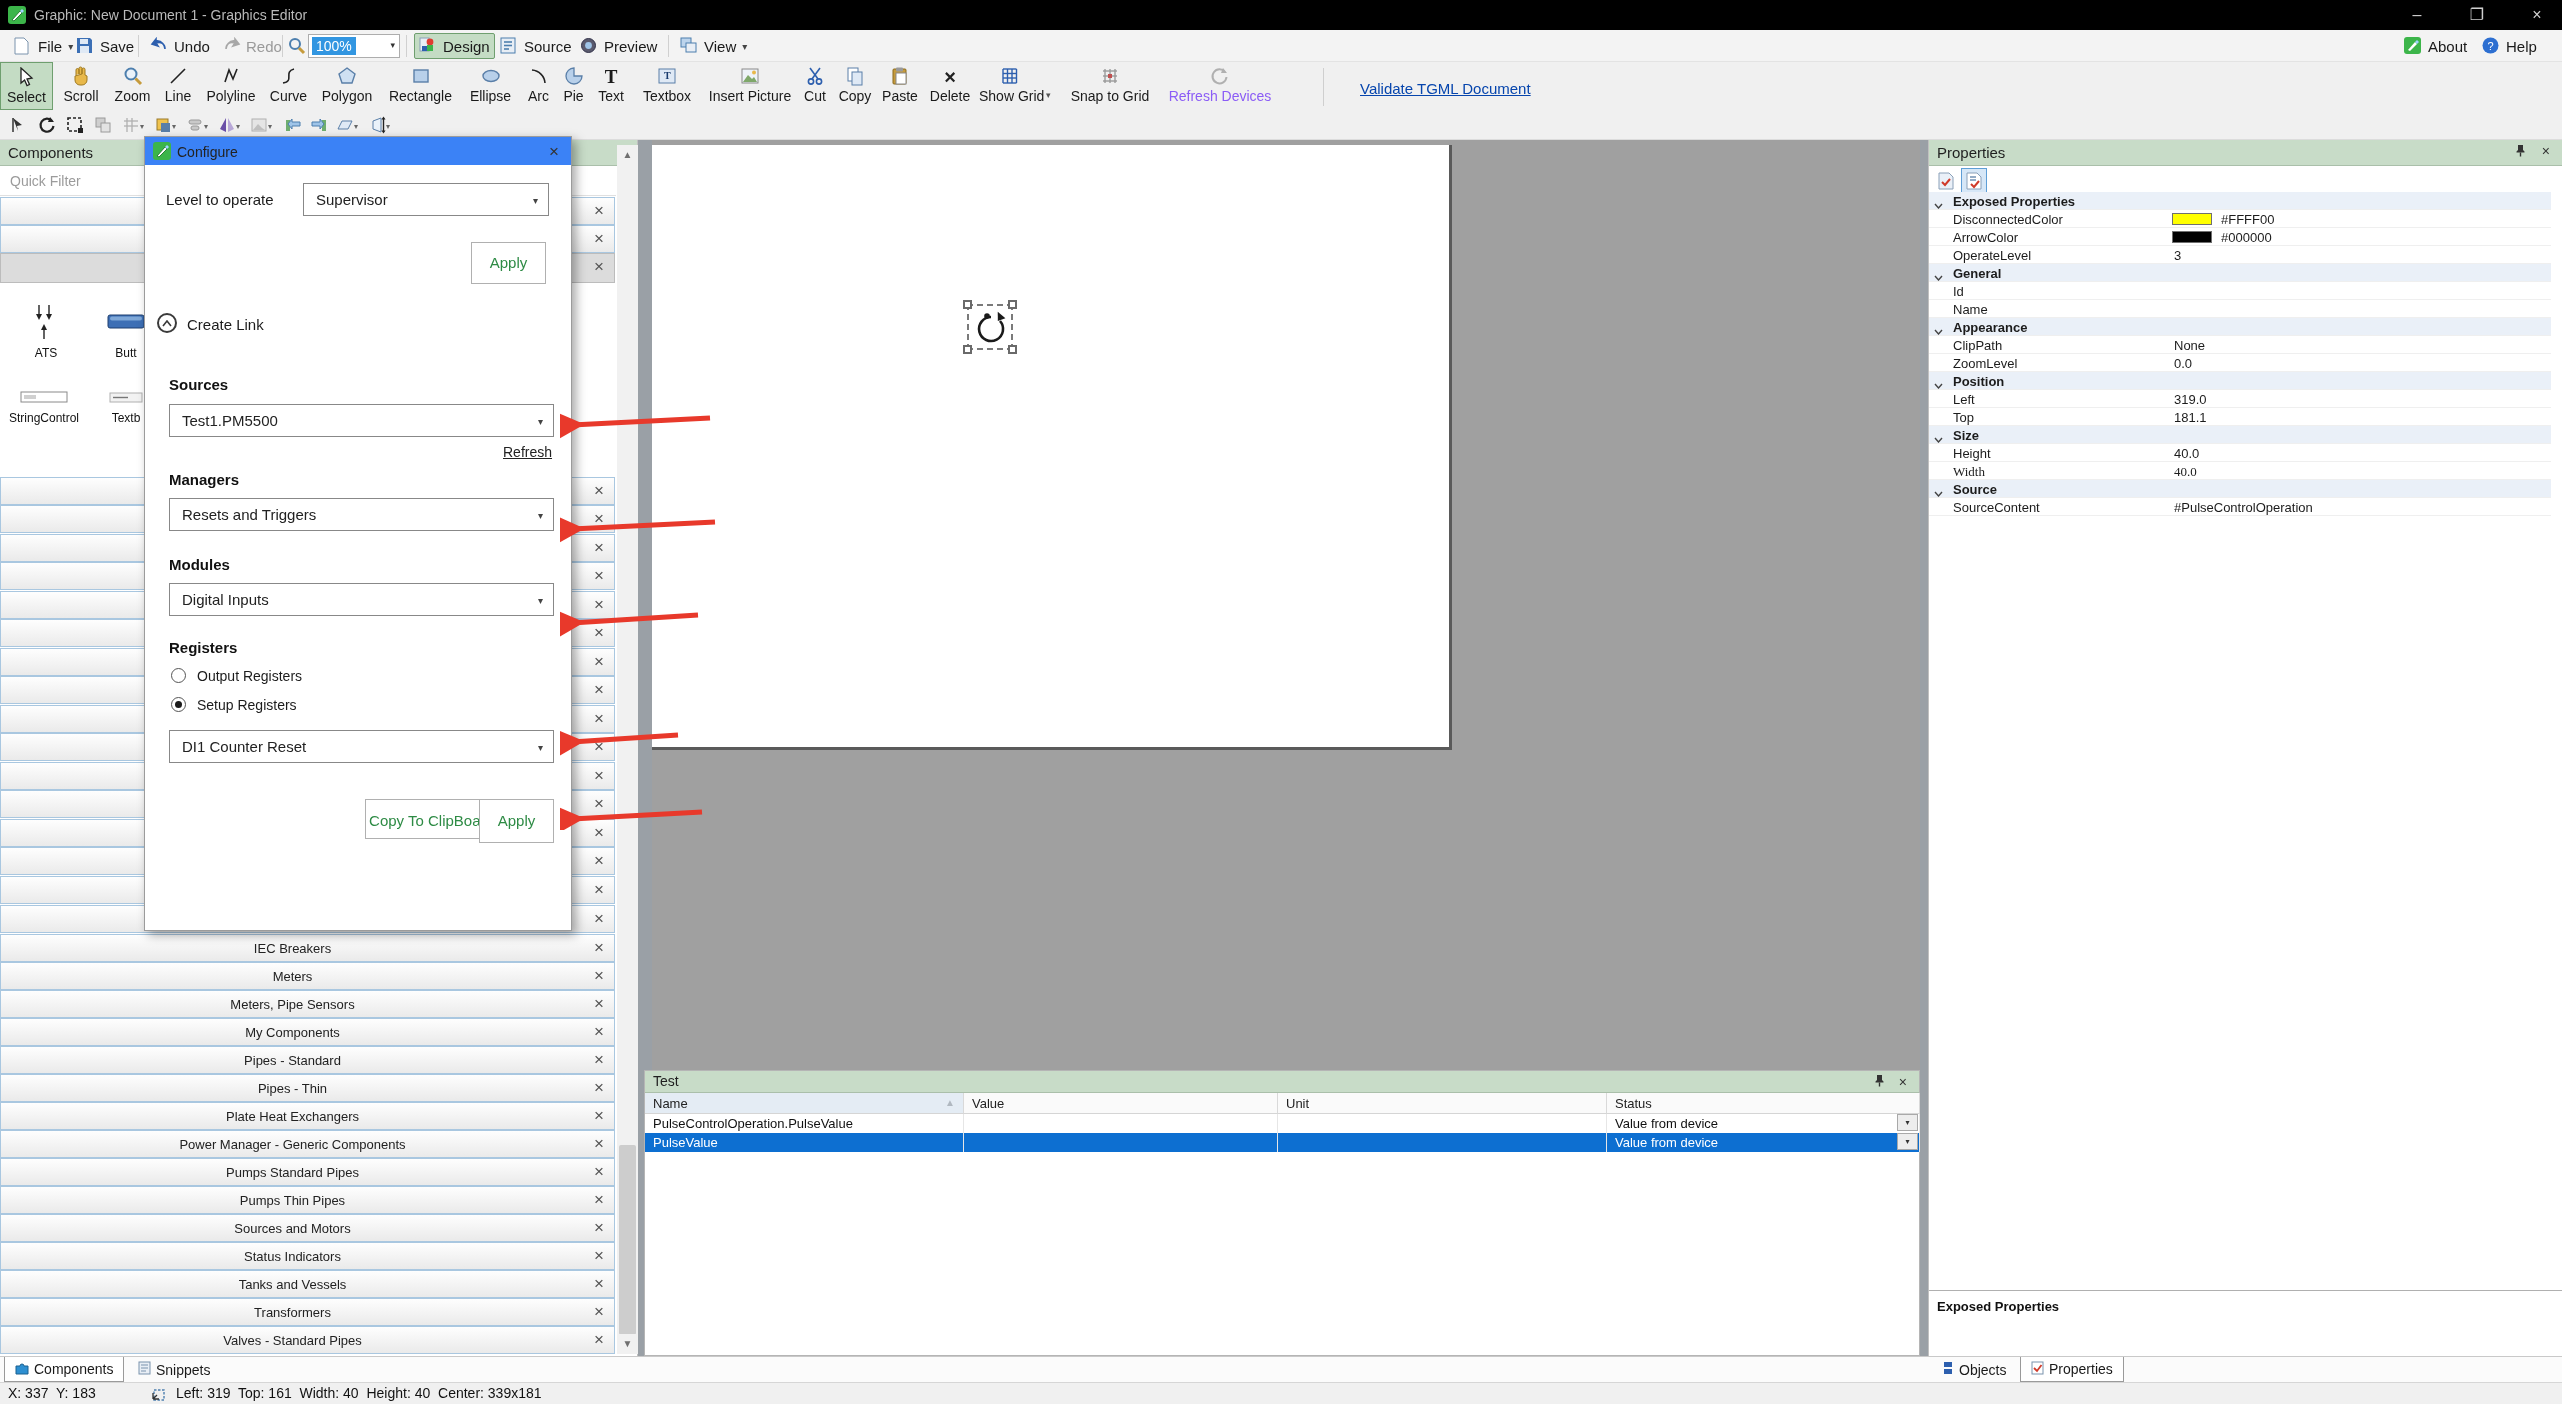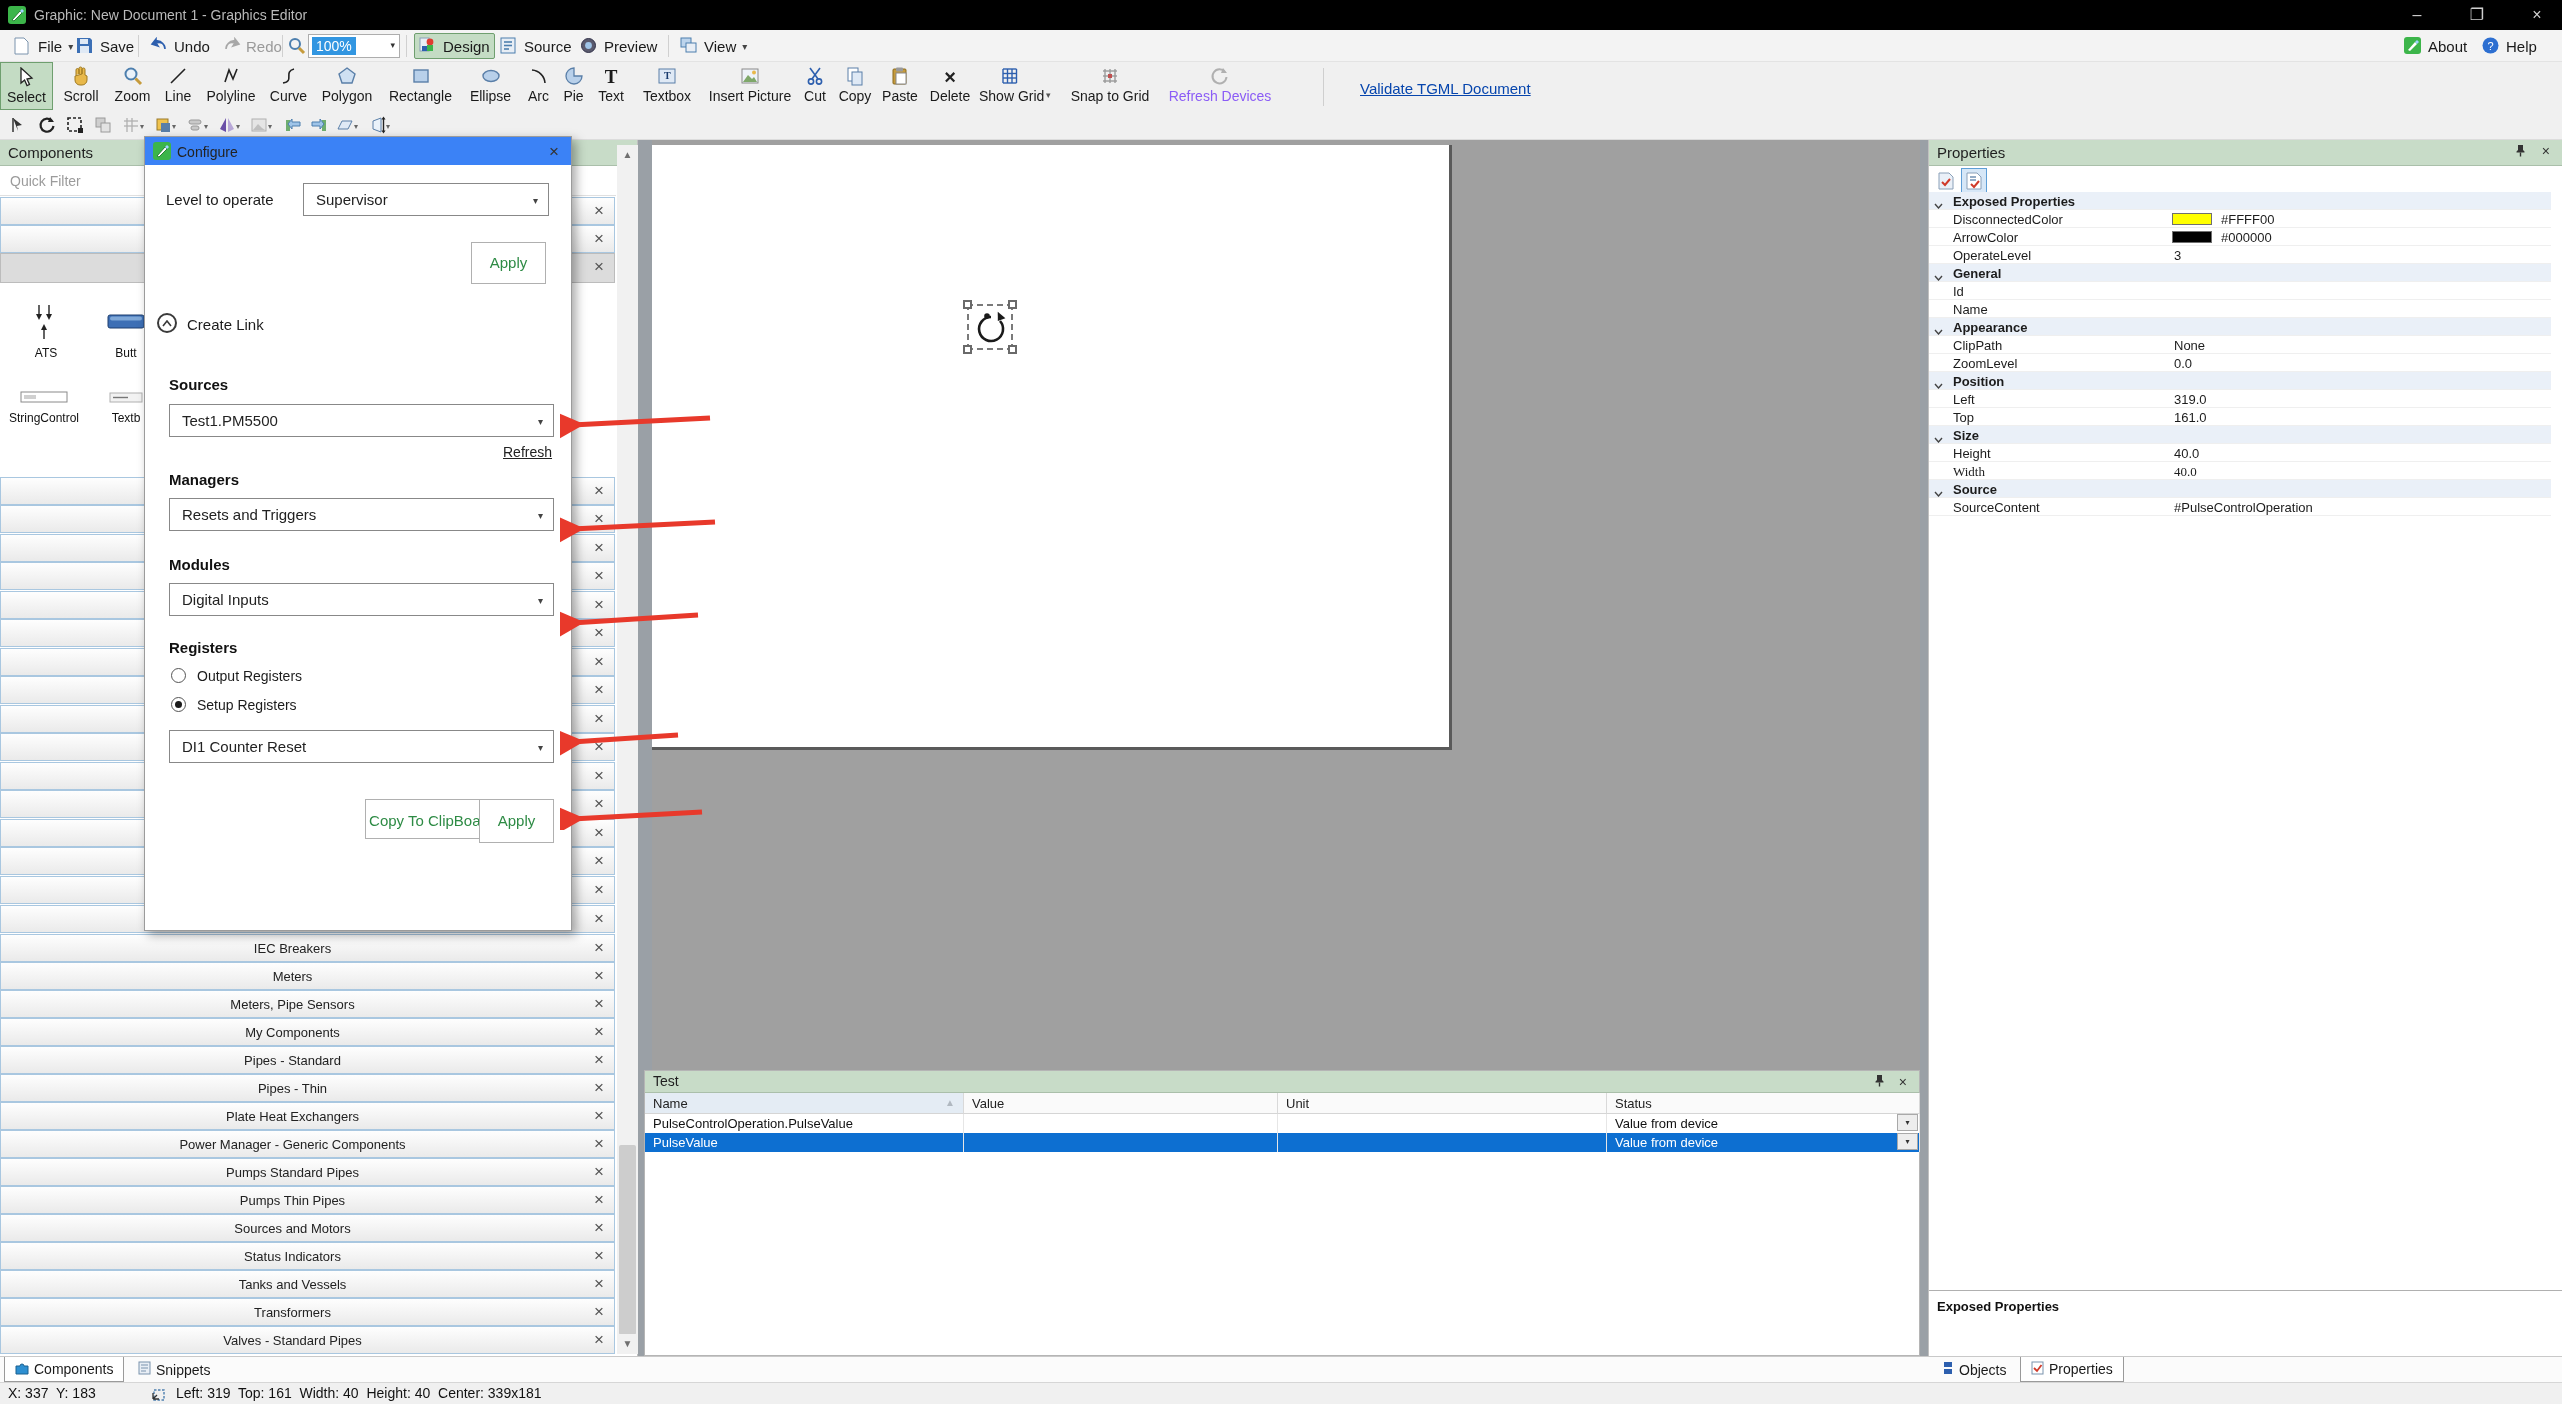--- a/index.html
+++ b/index.html
@@ -802,21 +802,21 @@
           <polyline points="1,1 4.5,5 8,1" fill="none" stroke="#444" stroke-width="1.4"></polyline>
         </svg></span>
       <span class="plabel">Position</span>
     </div>
   <div class="prow" style="top:250px;">
       <span class="plabel">Left</span>
       <span class="pvalue">319.0</span>
     </div>
   <div class="prow" style="top:268px;">
       <span class="plabel">Top</span>
-      <span class="pvalue">161.0</span>
+      <span class="pvalue">181.1</span>
     </div>
   <div class="prow group" style="top:286px;">
       <span class="chev"><svg width="9" height="6" viewBox="0 0 9 6">
           <polyline points="1,1 4.5,5 8,1" fill="none" stroke="#444" stroke-width="1.4"></polyline>
         </svg></span>
       <span class="plabel">Size</span>
     </div>
   <div class="prow" style="top:304px;">
       <span class="plabel">Height</span>
       <span class="pvalue">40.0</span>

